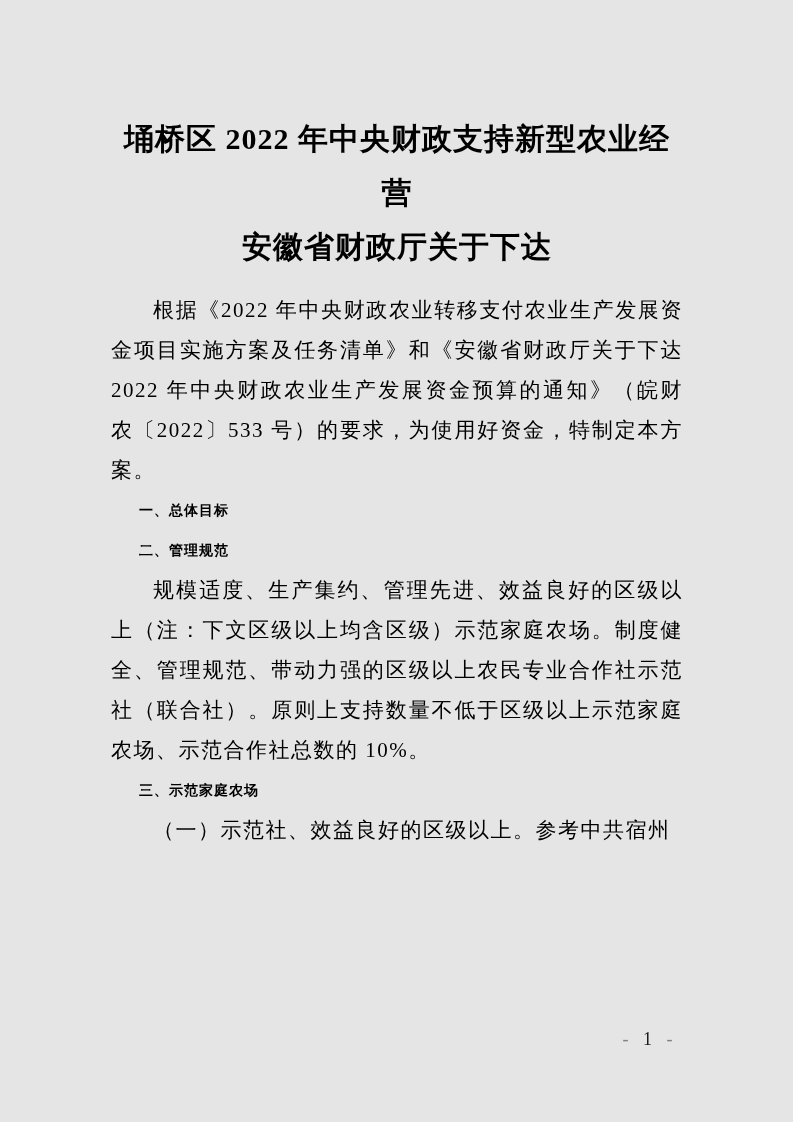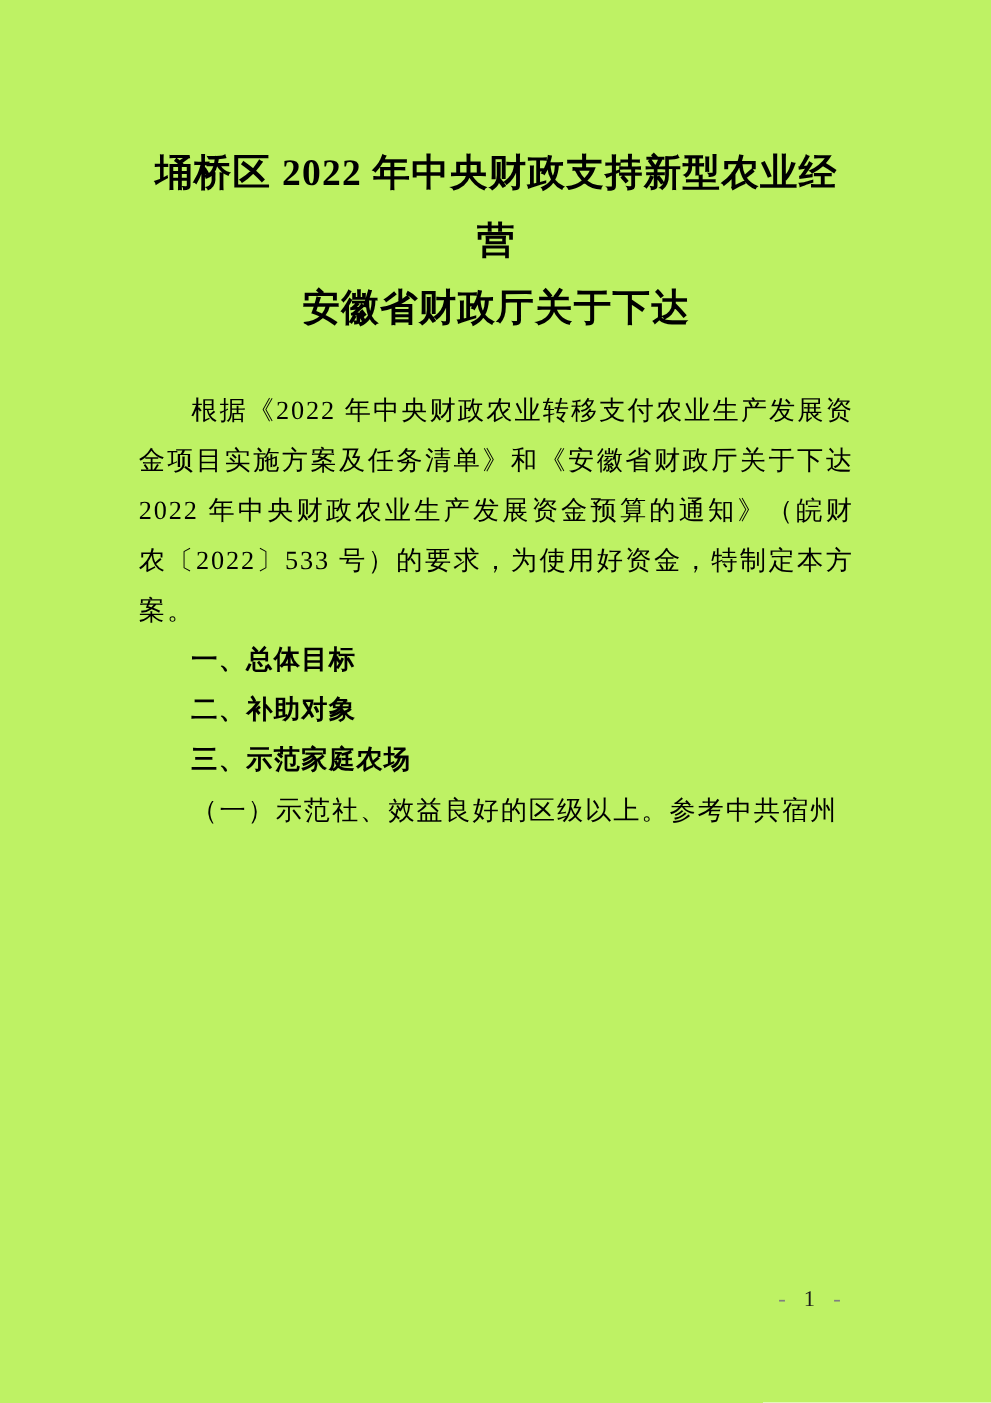--- a/index.html
+++ b/index.html
@@ -4,60 +4,60 @@
 <style>
   html, body {
     margin: 0;
     padding: 0;
     background: #ffffff;
   }
   .page {
     position: relative;
     width: 793px;
     height: 1122px;
-    background: #bef264;
+    background: #e5e5e5;
     overflow: hidden;
     font-family: "Liberation Serif", "DejaVu Serif", serif;
     color: #000000;
   }
   .content {
     position: absolute;
     left: 111px;
     top: 0;
     width: 572px;
   }
   .doc-title {
     margin-top: 112px;
     text-align: center;
     font-weight: bold;
     font-size: 30px;
     line-height: 54px;
     letter-spacing: 1px;
     color: #000000;
   }
   .doc-body {
-    margin-top: 34px;
+    margin-top: 16px;
     font-size: 21px;
     line-height: 40px;
     text-align: justify;
     text-justify: inter-character;
     letter-spacing: 1.5px;
   }
   .doc-body p {
     margin: 0;
     padding: 0;
     text-indent: 2em;
   }
   .section-heading {
     margin: 0;
     padding: 0;
     text-indent: 2em;
     font-family: "Liberation Sans", "DejaVu Sans", sans-serif;
     font-weight: bold;
-    font-size: 21px;
+    font-size: 14px;
     line-height: 40px;
     letter-spacing: 1px;
     text-align: left;
   }
   .page-footer {
     position: absolute;
     top: 1026px;
     left: 560px;
     width: 180px;
     text-align: center;
@@ -82,21 +82,22 @@
     <div class="doc-title">
       <div>埇桥区 2022 年中央财政支持新型农业经营</div>
       <div>安徽省财政厅关于下达</div>
     </div>
 
     <div class="doc-body">
       <p>根据《2022 年中央财政农业转移支付农业生产发展资金项目实施方案及任务清单》和《安徽省财政厅关于下达 2022 年中央财政农业生产发展资金预算的通知》（皖财农〔2022〕533 号）的要求，为使用好资金，特制定本方案。</p>
 
       <p class="section-heading">一、总体目标</p>
 
-      <p class="section-heading">二、补助对象</p>
+      <p class="section-heading">二、管理规范</p>
+      <p>规模适度、生产集约、管理先进、效益良好的区级以上（注：下文区级以上均含区级）示范家庭农场。制度健全、管理规范、带动力强的区级以上农民专业合作社示范社（联合社）。原则上支持数量不低于区级以上示范家庭农场、示范合作社总数的 10%。</p>
 
       <p class="section-heading">三、示范家庭农场</p>
       <p>（一）示范社、效益良好的区级以上。参考中共宿州</p>
     </div>
 
   </div>
 
   <div class="page-footer"><span class="dash">-</span> <span class="num">1</span> <span class="dash">-</span></div>
 </div>
 

